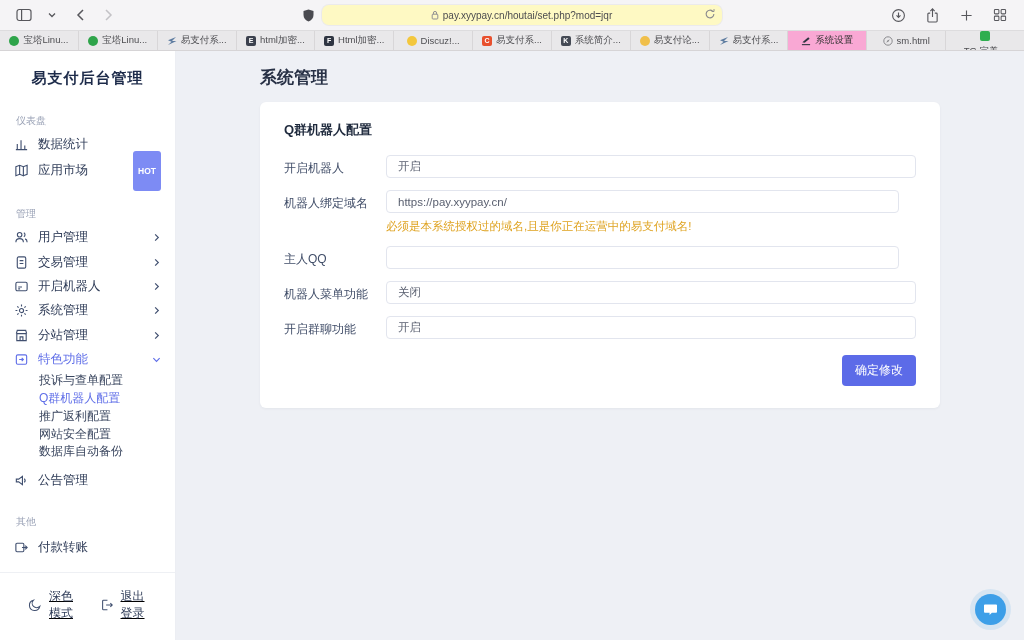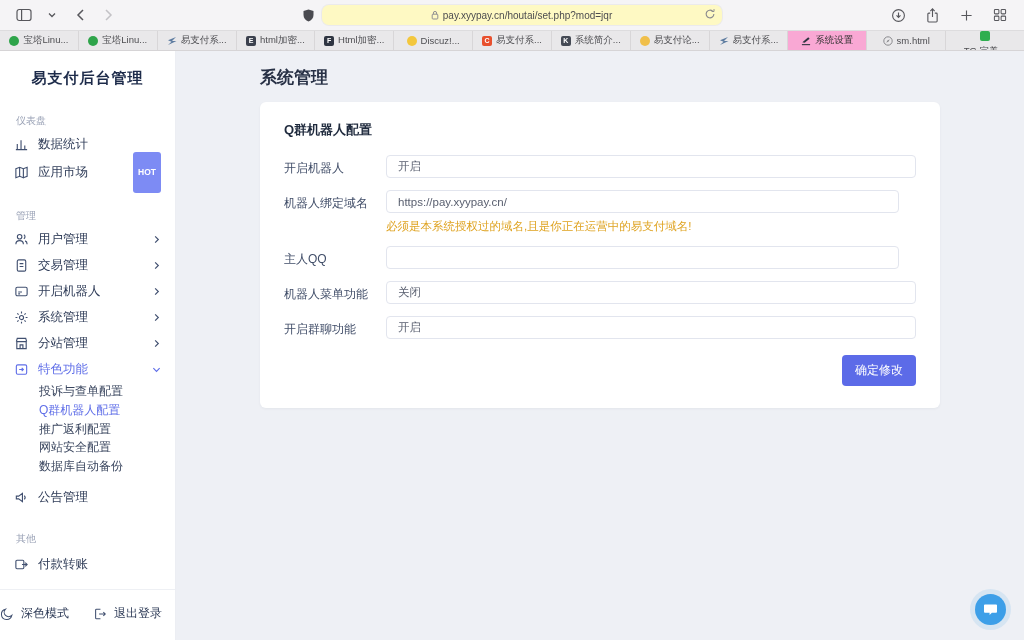--- a/index.html
+++ b/index.html
@@ -37,21 +37,21 @@
   .side-section { font-size:10px; color:#9aa2b6; padding:0 16px; margin:22px 0 4px; }
   .side-item { height:29px; display:flex; align-items:center; gap:9px; padding:0 14px; font-size:12.5px; color:#2f3c58; cursor:pointer; }
   .side-item svg { flex:0 0 auto; color:#415070; }
   .side-item.accent, .side-item.accent svg { color:#5f6ee8; }
   .chev { margin-left:auto; color:#8d97ab; display:flex; }
   .hot-badge { margin-left:auto; font-size:8.5px; font-weight:bold; color:#fff; border-radius:3px; padding:16px 5px; line-height:1; }
   .side-sub { height:21px; display:flex; align-items:center; padding-left:39px; font-size:12px; color:#3a465f; cursor:pointer; }
   .side-sub.active { color:#5f6ee8; }
   .side-bottom { margin-top:auto; }
   .side-divider { border-top:1px solid #eef0f4; margin-top:10px; }
-  .bottom-row { display:flex; align-items:center; padding:15px 0 18px; gap:24px; }
+  .bottom-row { display:flex; align-items:center; padding:15px 28px 18px; gap:24px;text-decoration:underline; }
   .bottom-link { display:flex; align-items:center; gap:7px; font-size:12px; color:#2f3c58; cursor:pointer; }
   .bottom-link svg { color:#415070; }
 
   
   .content { flex:1 1 auto; min-width:0; background:#eef0f5; position:relative; overflow:hidden; }
   .container { width:680px; margin:0 auto; }
   .page-title { font-size:17px; font-weight:bold; color:#273045; margin:15px 0 13px; }
   .card { background:#fff; border-radius:6px; padding:19px 24px 22px; box-shadow:0 1px 3px rgba(25,35,60,0.05); }
   .card-title { font-size:13px; font-weight:bold; color:#1f2a3d; margin-bottom:16px; }
   .form-row { display:flex; align-items:flex-start; margin-bottom:12px; }

